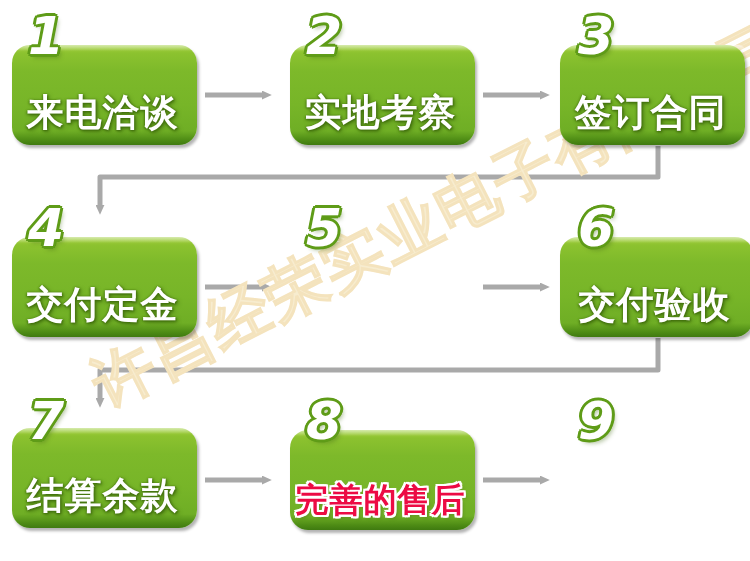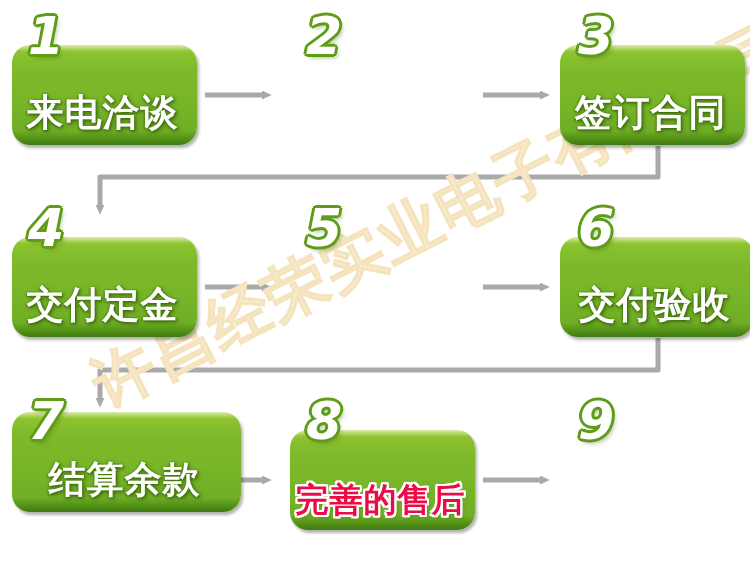--- a/index.html
+++ b/index.html
@@ -139,40 +139,43 @@
     <g>
       <line x1="483" y1="480" x2="540" y2="480" stroke="#a9a9a9" stroke-width="5" marker-end="url(#ah)"></line>
     </g>
   </svg>
 
   <div class="box" style="left:12px;top:45px;">
     <div class="box-label white">来电洽谈</div>
   </div>
   <div class="num" style="left:28px;top:10px;">1</div>
 
+  <div class="box" style="left:290px;top:45px;">
+    <div class="box-label white">实地考察</div>
+  </div>
   <div class="num" style="left:306px;top:10px;">2</div>
 
   <div class="box" style="left:560px;top:45px;">
     <div class="box-label white">签订合同</div>
   </div>
   <div class="num" style="left:578px;top:10px;">3</div>
 
   <div class="box" style="left:12px;top:237px;">
     <div class="box-label white">交付定金</div>
   </div>
   <div class="num" style="left:28px;top:202px;">4</div>
 
   <div class="num" style="left:306px;top:202px;">5</div>
 
   <div class="box" style="left:560px;top:237px;padding-left:8px;">
     <div class="box-label white">交付验收</div>
   </div>
   <div class="num" style="left:578px;top:202px;">6</div>
 
-  <div class="box" style="left:12px;top:412px;padding-left:44px;">
+  <div class="box" style="left:12px;top:428px;">
     <div class="box-label white">结算余款</div>
   </div>
   <div class="num" style="left:28px;top:395px;">7</div>
 
   <div class="box" style="left:290px;top:430px;">
     <div class="box-label red" style="font-size:33px;">完善的售后</div>
   </div>
   <div class="num" style="left:306px;top:395px;">8</div>
 
   <div class="num" style="left:578px;top:395px;">9</div>

